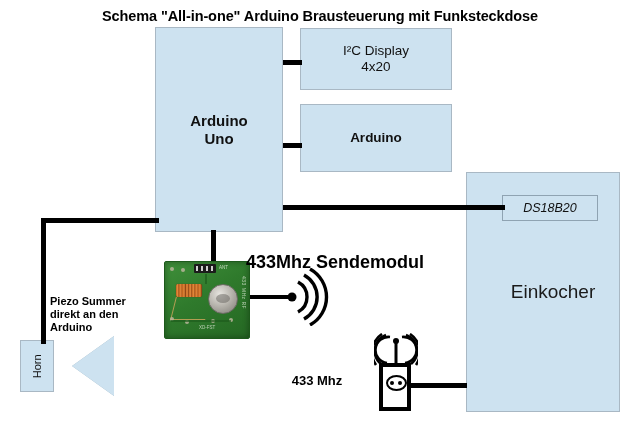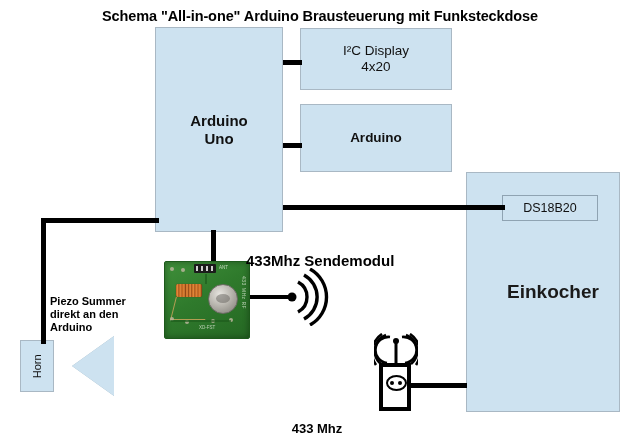--- a/index.html
+++ b/index.html
@@ -42,24 +42,25 @@
   .box-label {
     line-height: 1.15;
   }
   #box-arduino { left: 155px; top: 27px; width: 128px; height: 205px; }
   #box-arduino .box-label { font-size: 15px; font-weight: bold; }
   #box-display { left: 300px; top: 28px; width: 152px; height: 62px; justify-content: center; }
   #box-display .box-label { font-size: 13.5px; font-weight: normal; }
   #box-encoder { left: 300px; top: 104px; width: 152px; height: 68px; }
   #box-encoder .box-label { font-size: 13.5px; font-weight: bold; }
   #box-einkocher { left: 466px; top: 172px; width: 154px; height: 240px; }
-  #box-einkocher .box-label { font-size: 19px; font-weight: bold; color: #1a1a1a; margin-left: 20px; }
+  #box-einkocher .box-label { font-size: 19px; font-weight: normal; color: #1a1a1a; margin-left: 20px; }
   #box-ds18b20 {
     left: 502px; top: 195px; width: 96px; height: 26px;
     border: 1px solid #8fa3b2;
+    font-style: italic;
   }
   #box-ds18b20 .box-label { font-size: 12.5px; font-weight: normal; }
   #box-horn {
     left: 20px; top: 340px; width: 34px; height: 52px;
   }
   #box-horn .box-label {
     font-size: 11px;
     font-weight: normal;
     transform: rotate(-90deg);
     white-space: nowrap;
@@ -71,24 +72,24 @@
   }
   .wire-h { height: 4px; }
   .wire-v { width: 4px; }
 
   .cap-label {
     position: absolute;
     color: #000000;
     font-weight: bold;
     line-height: 1.2;
   }
-  #label-sendemodul { left: 246px; top: 252px; font-size: 15px; }
+  #label-sendemodul { left: 246px; top: 252px; font-size: 18px; }
   #label-piezo { left: 50px; top: 295px; font-size: 11px; }
   #label-funksteckdose {
-    left: 255px; top: 373px; width: 124px; font-size: 13px; text-align: center; margin-top: 48px;
+    left: 255px; top: 373px; width: 124px; font-size: 13px; text-align: center;
   }
 
   .speaker-cone {
     position: absolute;
     left: 72px; top: 336px;
     width: 0; height: 0;
     border-top: 30px solid transparent;
     border-bottom: 30px solid transparent;
     border-right: 42px solid #cde2f0;
     filter: drop-shadow(0px 0px 0.6px #9fb2c0);

